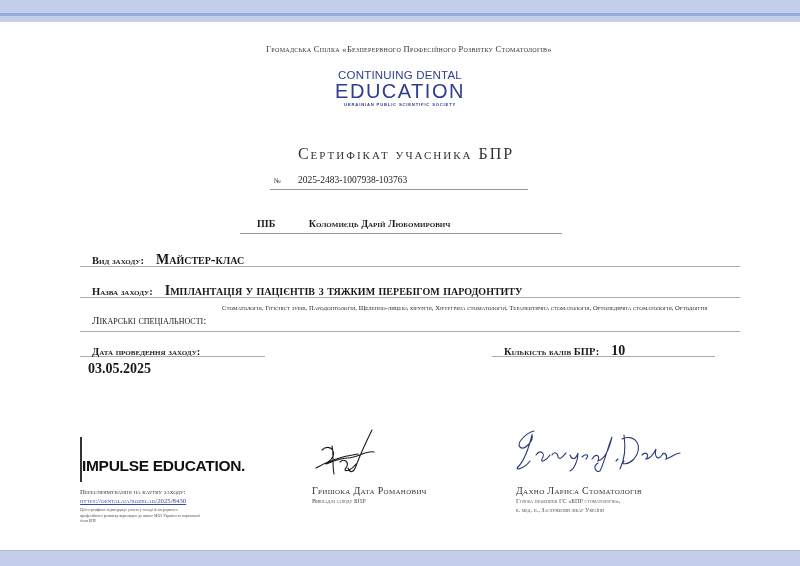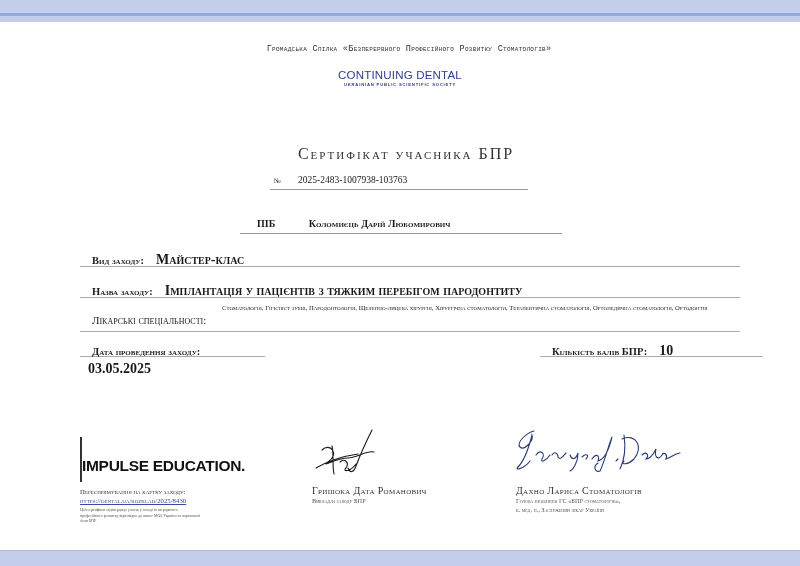--- a/index.html
+++ b/index.html
@@ -4,21 +4,21 @@
 <style>
   * { box-sizing: border-box; margin: 0; padding: 0; }
   html, body { width: 800px; height: 566px; background: #ffffff; overflow: hidden; }
   body { position: relative; font-family: "DejaVu Serif", "Liberation Serif", serif; color: #1a1a1a; }
 
   .band-top { position: absolute; left: 0; top: 0; width: 800px; height: 22px; background: #c3cfea; }
   .band-top .stripe { position: absolute; left: 0; top: 13px; width: 800px; height: 3px; background: #95aad8; }
   .band-bottom { position: absolute; left: 0; top: 550px; width: 800px; height: 16px; background: #c3cfea; border-top: 1px solid #aebcdc; }
 
   .org-title { position: absolute; top: 44px; left: 0; width: 800px; text-align: center;
-    font-family: Liberation Mono, monospace; font-size: 8.5px; font-variant: small-caps; letter-spacing: 0.3px; color: #333; padding-left: 18px; }
+    font-family: Liberation Serif, serif; font-size: 8.5px; font-variant: small-caps; letter-spacing: 0.3px; color: #333; padding-left: 18px; }
 
   .logo { position: absolute; top: 69px; left: 330px; width: 140px; text-align: center; color: #2d3d8f; }
   .logo .l1 { font-family: "Liberation Sans", sans-serif; font-size: 11.5px; letter-spacing: 0.2px; line-height: 12px; }
   .logo .l2 { font-family: "Liberation Sans", sans-serif; font-size: 20px; letter-spacing: 1.5px; line-height: 20px; font-weight: normal; }
   .logo .l3 { font-family: "Liberation Sans", sans-serif; font-size: 4.2px; letter-spacing: 0.8px; font-weight: bold; line-height: 8px; }
 
   .cert-title { position: absolute; top: 145px; left: 0; width: 764px; text-align: center;
     font-family: "Liberation Serif", serif; font-size: 16px; font-variant: small-caps; letter-spacing: 2px; color: #333; margin-left: 24px; }
 
   .cert-no { position: absolute; top: 175px; left: 270px; width: 258px; height: 15px; border-bottom: 1px solid #999;
@@ -35,21 +35,21 @@
   .row .lbl { font-size: 10.5px; font-weight: bold; margin-left: 12px; }
   .row .val { font-size: 14px; font-weight: bold; margin-left: 8px; }
 
   .row-type { top: 250px; width: 660px; height: 17px; }
   .row-name { top: 281px; width: 660px; height: 17px; }
   .row-spec { top: 300px; width: 660px; height: 32px; }
   .row-spec .lbl { position: absolute; left: 0; top: 14px; font-size: 11px; font-weight: normal; }
   .row-spec .val { position: absolute; left: 142px; top: 2px; width: 520px; margin: 0; font-size: 6.6px; font-weight: normal; line-height: 12px; }
 
   .row-date { top: 341px; width: 185px; height: 16px; }
-  .row-points { left: 540px; top: 341px; width: 223px; height: 16px; }
+  .row-points { left: 492px; top: 341px; width: 223px; height: 16px; }
 
   .impulse { position: absolute; top: 437px; left: 80px; height: 45px; border-left: 2px solid #333; }
   .impulse .brand { position: absolute; left: 0; top: 20px; white-space: nowrap;
     font-family: "Liberation Sans", sans-serif; font-weight: bold; font-size: 15.5px; letter-spacing: -0.3px; color: #111; }
   .verify-label { position: absolute; top: 488px; left: 80px; font-family: "Liberation Serif", serif; font-size: 6.8px; font-variant: small-caps; color: #333; }
   .verify-link { position: absolute; top: 497px; left: 80px; font-family: "Liberation Serif", serif; font-size: 6.8px; font-variant: small-caps; color: #3a4a9e; text-decoration: underline; }
   .fine-print { position: absolute; top: 508px; left: 80px; width: 120px; font-family: "Liberation Serif", serif; font-size: 3.9px; line-height: 5.5px; color: #555; }
 
   .sig { position: absolute; }
   .sig-1 { left: 310px; top: 428px; width: 70px; height: 50px; }
@@ -65,20 +65,21 @@
 <body>
 
 <div class="band-top">
   <div class="stripe"></div>
 </div>
 
 <div class="org-title">Громадська Спілка «Безперервного Професійного Розвитку Стоматологів»</div>
 
 <div class="logo">
   <div class="l1">CONTINUING DENTAL</div>
+  <div class="l2">EDUCATION</div>
   <div class="l3">UKRAINIAN PUBLIC SCIENTIFIC SOCIETY</div>
 </div>
 
 <div class="cert-title">Сертифікат учасника БПР</div>
 
 <div class="cert-no">
   <span class="no-sign">№</span>
   <span class="no-val">2025-2483-1007938-103763</span>
 </div>
 

